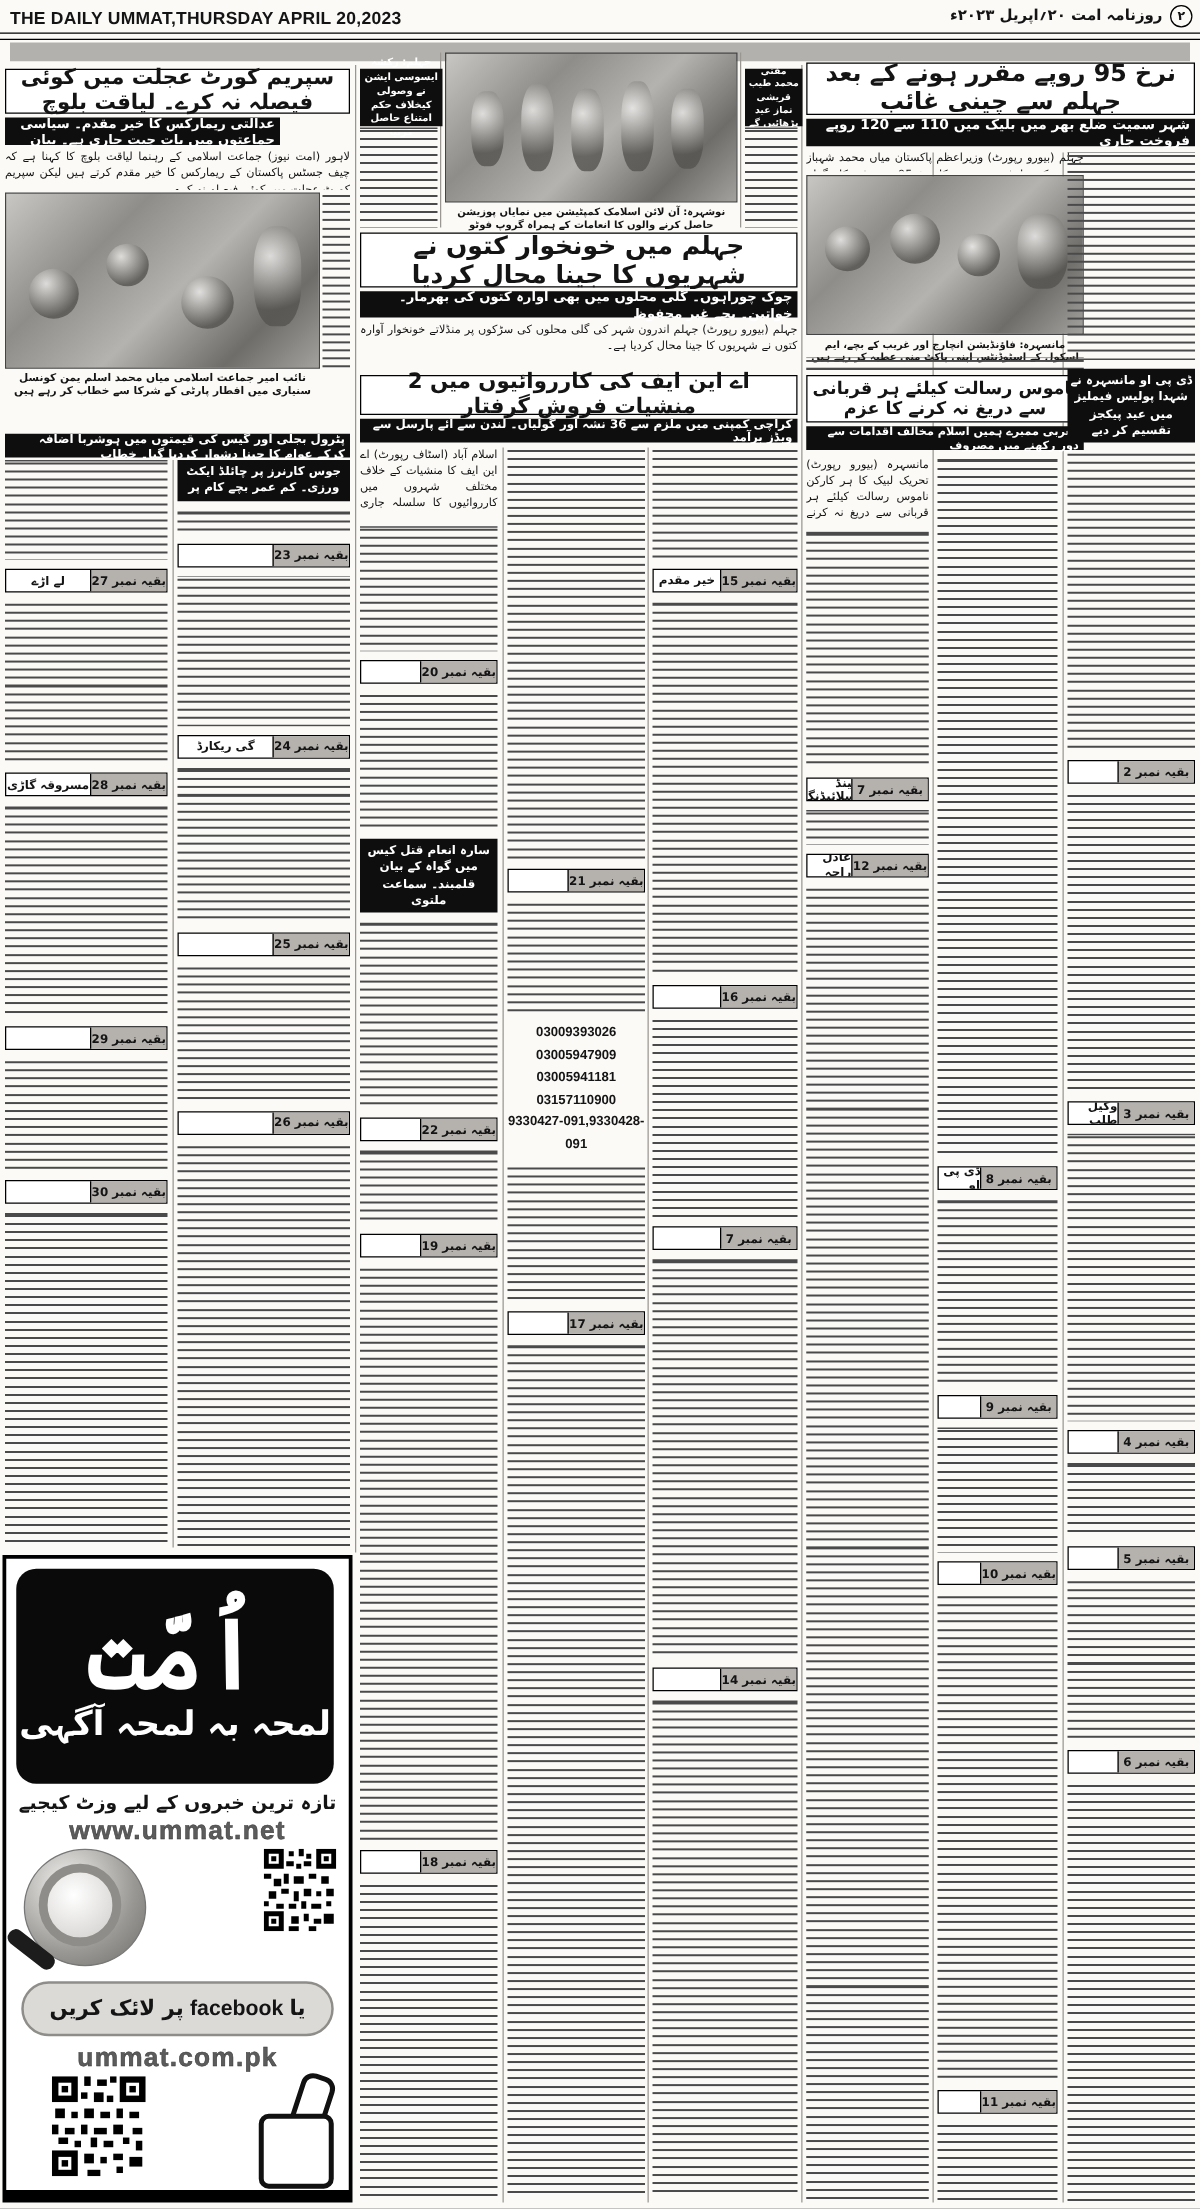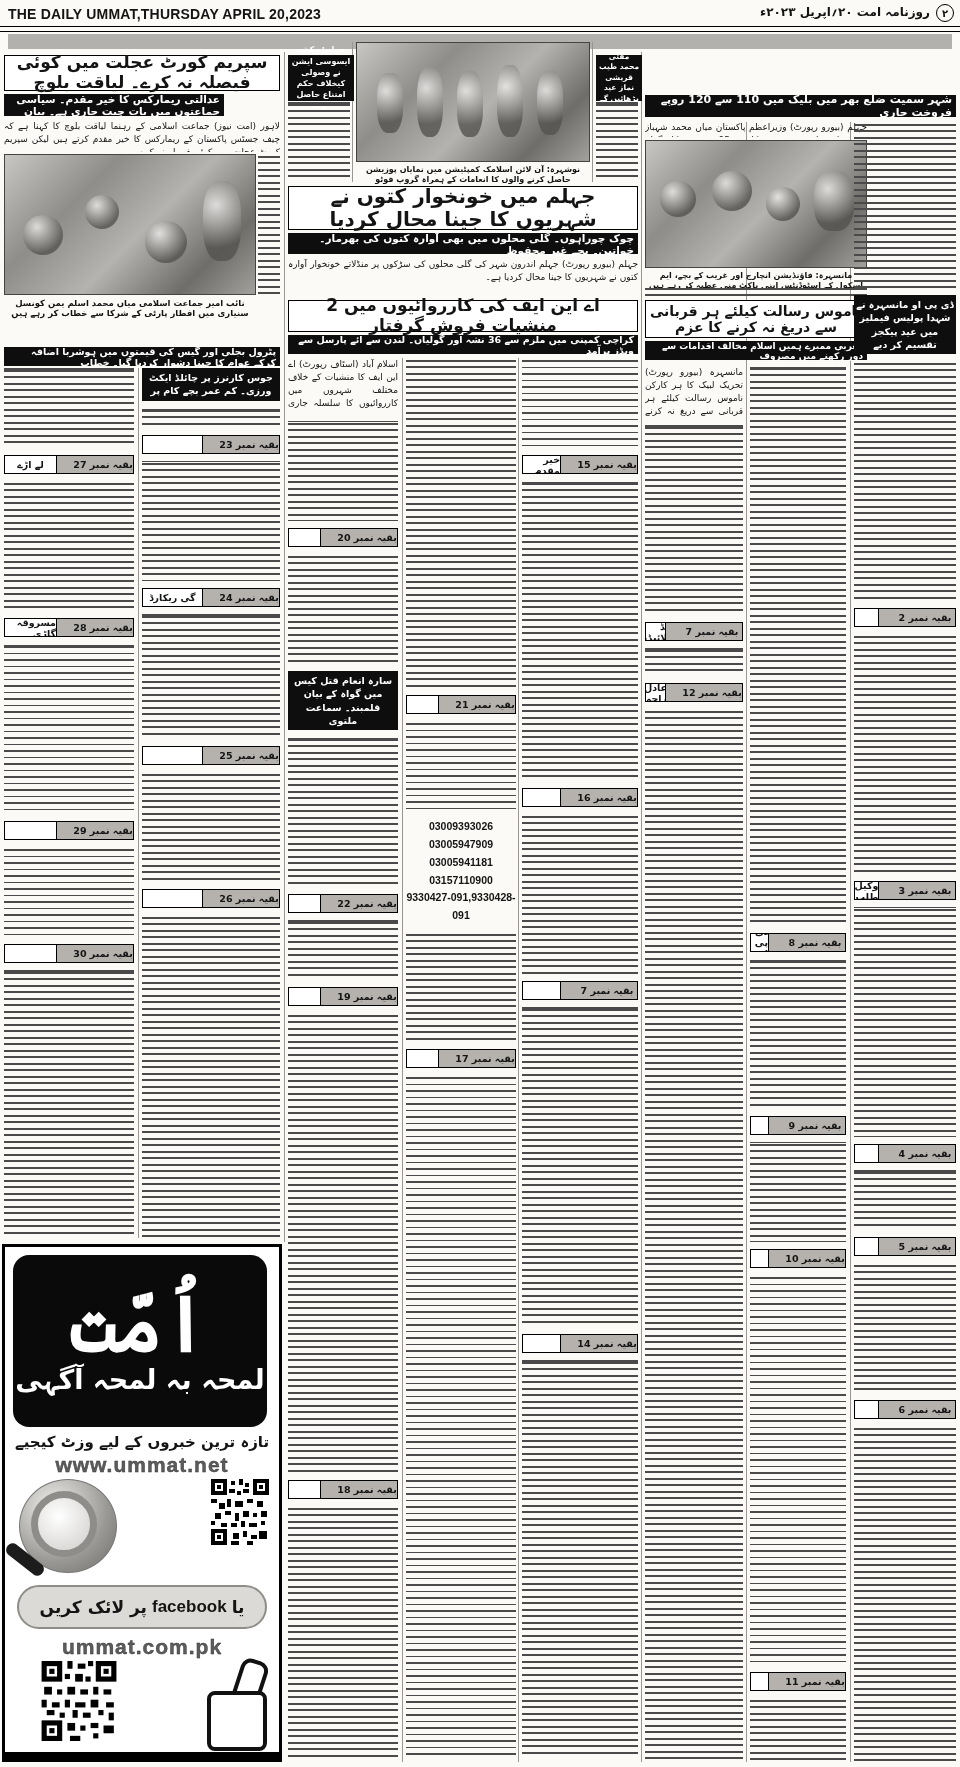--- a/index.html
+++ b/index.html
@@ -23,21 +23,21 @@
        font-weight:bold;padding:0 4px;box-sizing:border-box;}
   
   .ft{background-image:repeating-linear-gradient(#4a4a4a 0px,#4a4a4a 1.6px,transparent 1.6px,transparent 6.5px);
       background-position:0 2px;flex:none;}
   .grow{flex:1 1 auto;}
   .col{position:absolute;display:flex;flex-direction:column;gap:7px;box-sizing:border-box;}
   
   .cb{display:flex;height:17px;border:1px solid #000;background:#fff;flex:none;}
   .cb .t{flex:1;direction:rtl;font-size:9.5px;font-weight:bold;display:flex;align-items:center;justify-content:center;overflow:hidden;}
   .cb .n{width:60px;background:#b5b2ae;border-left:1px solid #000;order:2;font-size:9.5px;font-weight:bold;direction:rtl;
-         display:flex;align-items:center;justify-content:center;padding-left:16px;}
+         display:flex;align-items:center;justify-content:center;}
   .cb .t{order:1;}
   
   .mh{background:#0e0e0e;color:#fff;direction:rtl;text-align:center;font-size:9.5px;font-weight:bold;
       padding:3px 2px;line-height:1.4;flex:none;}
   
   .photo{border:1px solid #444;box-sizing:border-box;
          background:linear-gradient(135deg,#c9c7c3 0%,#8f8d89 30%,#b5b3af 55%,#6f6d6a 80%,#a3a19d 100%);}
   .photo .blob{position:absolute;border-radius:50%;background:radial-gradient(circle at 35% 30%,#efeeec,#55534f 70%);opacity:.8;}
   .cap{direction:rtl;text-align:center;font-size:8.5px;font-weight:bold;line-height:1.2;}
   
@@ -242,20 +242,21 @@
       <div class="n">بقیہ نمبر 7</div>
     </div>
     <div class="ft" style="height:320px"></div>
     <div class="cb">
       <div class="t"></div>
       <div class="n">بقیہ نمبر 14</div>
     </div>
     <div class="ft grow"></div>
   </div>
 
+  <div class="abs hl" style="left:645px;top:50px;width:311px;height:42px;font-size:19px">نرخ 95 روپے مقرر ہونے کے بعد جہلم سے چینی غائب</div>
   <div class="abs bar" style="left:645px;top:95px;width:311px;height:22px;font-size:11px">شہر سمیت ضلع بھر میں بلیک میں 110 سے 120 روپے فروخت جاری</div>
 
   <div class="abs hlead" style="left:645px;top:121px;width:222px;height:16px">جہلم (بیورو رپورٹ) وزیراعظم پاکستان میاں محمد شہباز شریف کی طرف سے چینی کا نرخ 95 روپے فی کلو گرام مقرر ہونے کے بعد شہر سمیت ضلع بھر سے چینی غائب ہوگئی۔</div>
 
   <div class="abs photo" style="left:645px;top:140px;width:222px;height:128px">
     <div class="blob" style="left:14px;top:40px;width:36px;height:36px"></div>
     <div class="blob" style="left:66px;top:30px;width:40px;height:40px"></div>
     <div class="blob" style="left:120px;top:46px;width:34px;height:34px"></div>
     <div class="blob" style="left:168px;top:30px;width:40px;height:60px;border-radius:40%"></div>
   </div>

